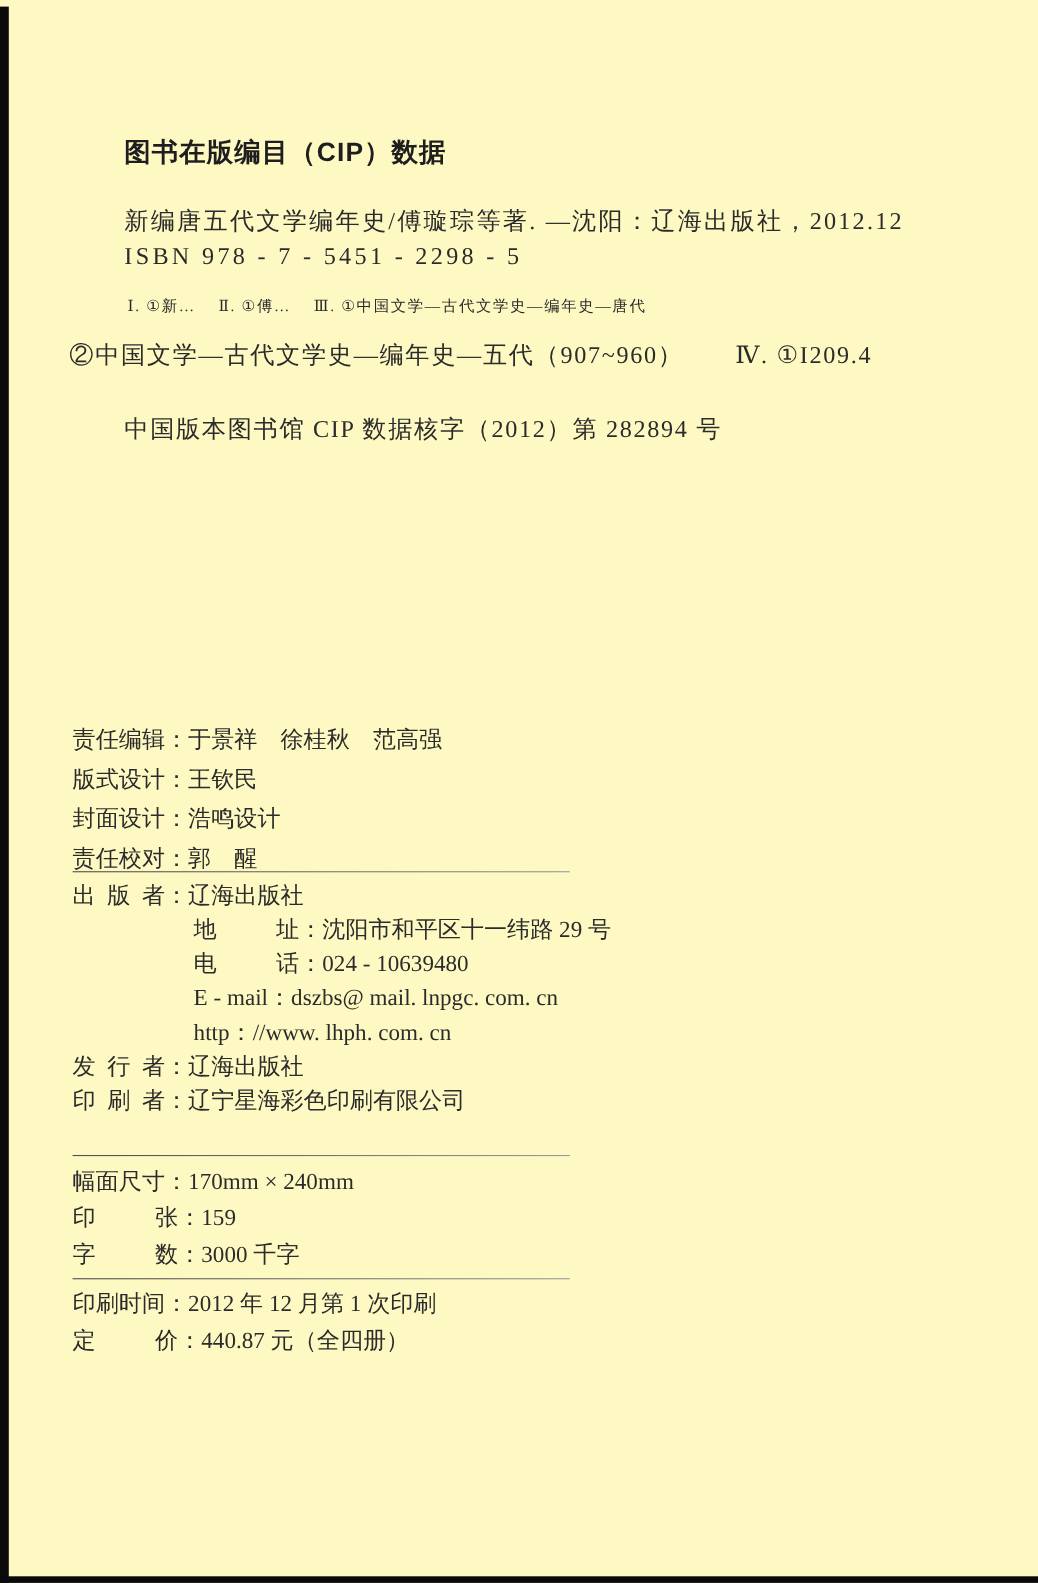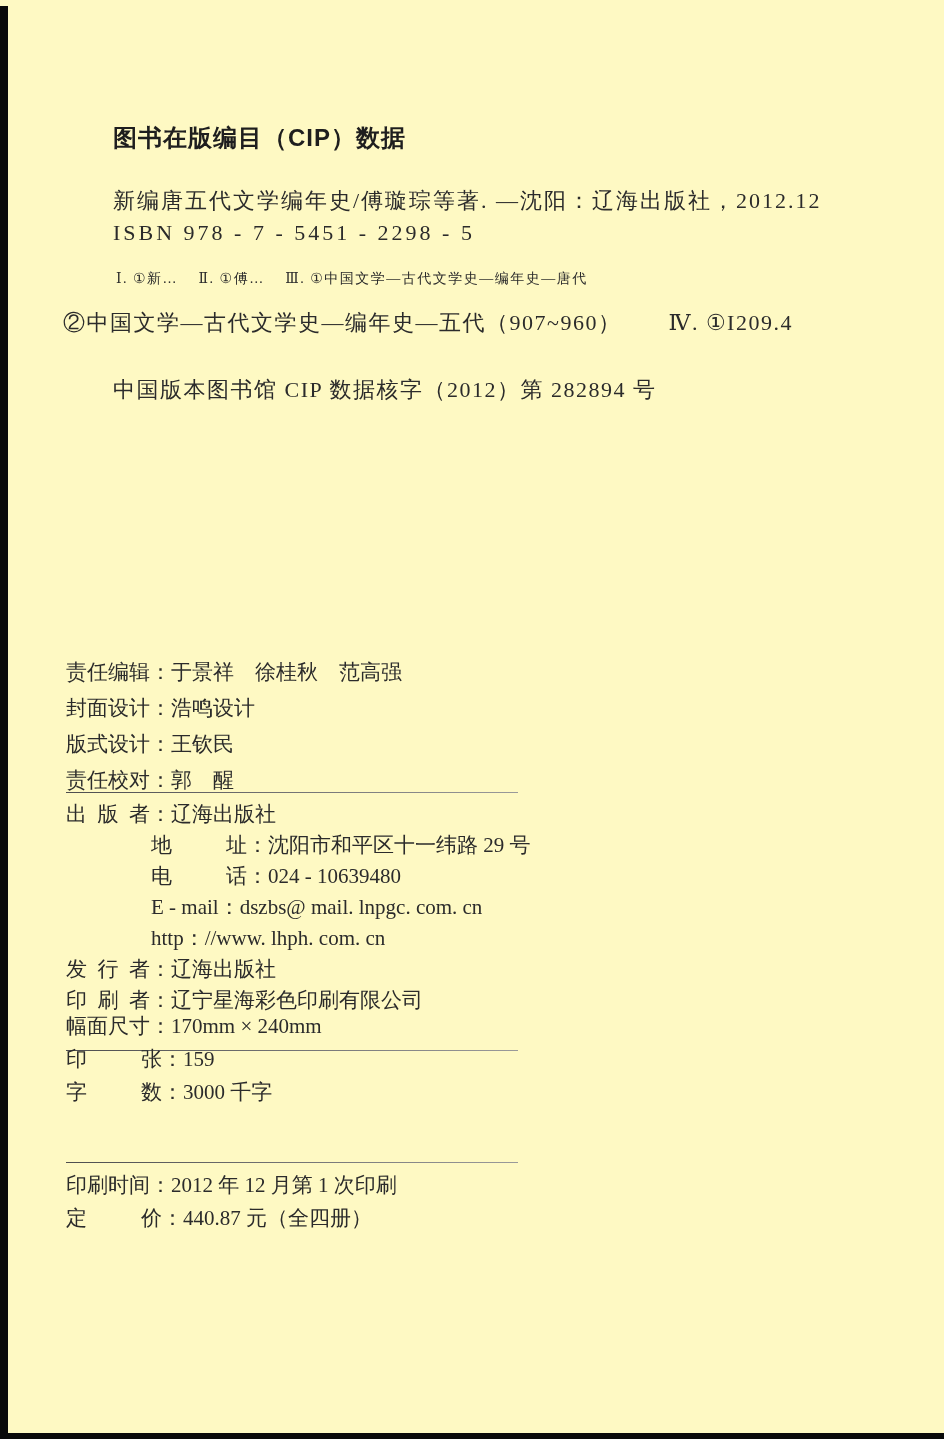--- a/index.html
+++ b/index.html
@@ -37,23 +37,23 @@
   .class1      { left: 116px; top: 270px; font-size: 14px; letter-spacing: 1.5px; }
   .class2      { left: 63px;  top: 308px; font-size: 22px; letter-spacing: 1.5px; }
   .cip-record  { left: 113px; top: 359px; font-size: 22px; letter-spacing: 1.5px; margin-top: 16px; }
 
   .block { position: absolute; left: 66px; font-size: 21px; }
   .credits-block { top: 654px; }
   .credits-block .row { line-height: 36px; height: 36px; }
 
   .pub-block { top: 799px; }
   .pub-block .row { line-height: 31px; height: 31px; }
-  .pub-block .sub { margin-left: 85px; }
+  .pub-block .sub { margin-left: 110px; }
 
-  .specs-block { top: 1010px; }
+  .specs-block { top: 1058px; }
   .specs-block .row { line-height: 33px; height: 33px; }
 
   .edition-block { top: 1169px; }
   .edition-block .row { line-height: 33px; height: 33px; }
 
   .lbl {
     display: inline-block;
     text-align: justify;
     text-align-last: justify;
     vertical-align: top;
@@ -85,24 +85,24 @@
   <div class="abs isbn-line">ISBN 978 - 7 - 5451 - 2298 - 5</div>
   <div class="abs class1">Ⅰ. ①新…　 Ⅱ. ①傅…　 Ⅲ. ①中国文学—古代文学史—编年史—唐代</div>
   <div class="abs class2">②中国文学—古代文学史—编年史—五代（907~960）　　Ⅳ. ①I209.4</div>
   <div class="abs cip-record">中国版本图书馆 CIP 数据核字（2012）第 282894 号</div>
 
   <div class="block credits-block">
     <div class="row">
       <span class="lbl lbl-4">责任编辑</span><span class="colon">：</span><span class="val">于景祥　徐桂秋　范高强</span>
     </div>
     <div class="row">
-      <span class="lbl lbl-4">封面设计</span><span class="colon">：</span><span class="val">浩鸣设计</span>
+      <span class="lbl lbl-4">版式设计</span><span class="colon">：</span><span class="val">王钦民</span>
     </div>
     <div class="row">
-      <span class="lbl lbl-4">版式设计</span><span class="colon">：</span><span class="val">王钦民</span>
+      <span class="lbl lbl-4">封面设计</span><span class="colon">：</span><span class="val">浩鸣设计</span>
     </div>
     <div class="row">
       <span class="lbl lbl-4">责任校对</span><span class="colon">：</span><span class="val">郭　醒</span>
     </div>
   </div>
 
   <div class="hr hr1"></div>
 
   <div class="block pub-block">
     <div class="row">

